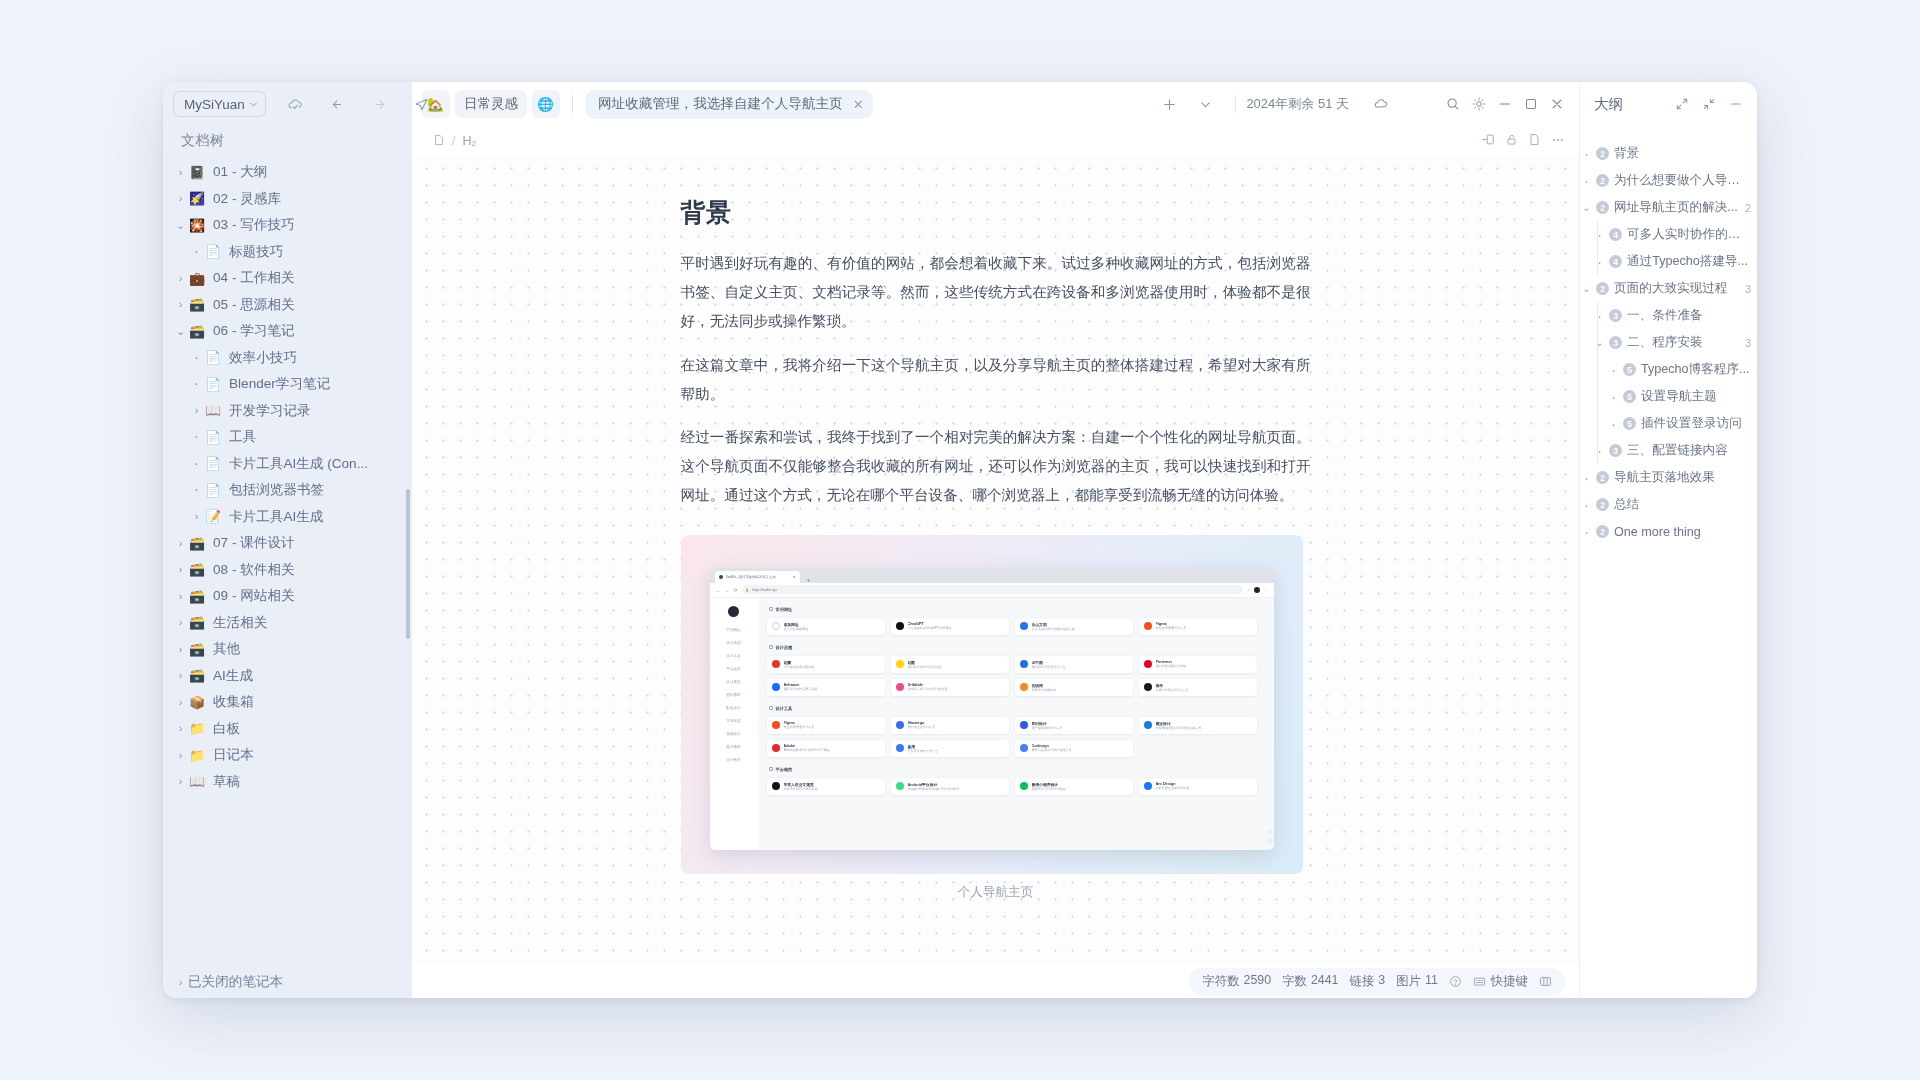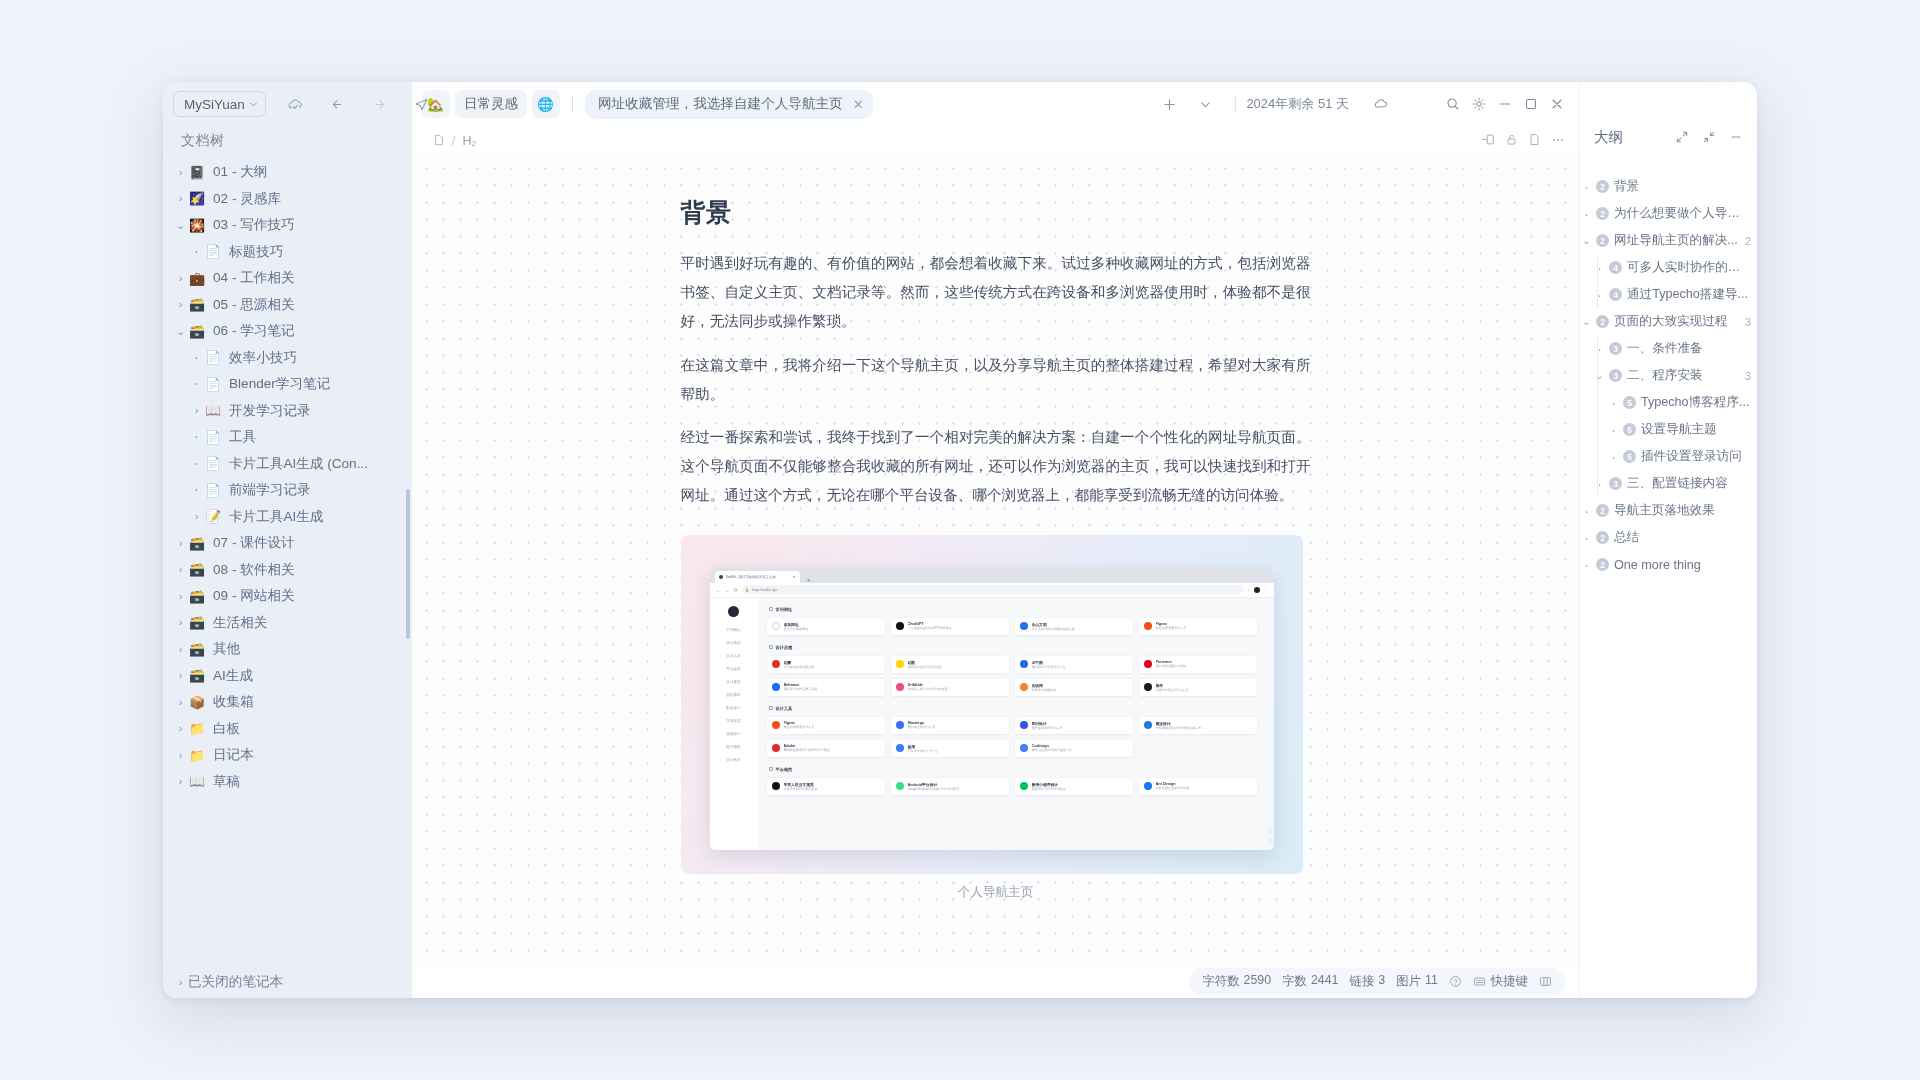--- a/index.html
+++ b/index.html
@@ -226,21 +226,21 @@
   #status-pill .sb-ico { color: #95a0b2; display: flex; align-items: center; }
 
   
   #outline {
     width: 178px; flex: 0 0 178px;
     background: #fff; border-left: 1px solid #eef1f6;
     display: flex; flex-direction: column;
   }
   #outline-head {
     height: 44px; display: flex; align-items: center;
-    padding: 0 9px 0 14px; gap: 3px; flex: 0 0 44px; margin-top: 33px;
+    padding: 0 9px 0 14px; gap: 3px; flex: 0 0 44px;
   }
   #outline-title { font-size: 14.5px; color: #5f6b80; flex: 1; }
   #outline-list { flex: 1; padding-top: 14px; overflow: hidden; }
   .ol-row {
     display: flex; align-items: center; min-height: 27px;
     font-size: 12.6px; color: #6a7competitor; cursor: pointer;
     padding-right: 6px; white-space: nowrap;
   }
   .ol-row { color: #6a7588; }
   .ol-tw {
@@ -362,21 +362,21 @@
             <span class="tree-label">工具</span>
           </div>
           <div class="tree-row" style="padding-left: 26px;">
             <span class="tw dot">·</span>
             <span class="tree-emoji">📄</span>
             <span class="tree-label">卡片工具AI生成 (Con...</span>
           </div>
           <div class="tree-row" style="padding-left: 26px;">
             <span class="tw dot">·</span>
             <span class="tree-emoji">📄</span>
-            <span class="tree-label">前端学习记录</span>
+            <span class="tree-label">包括浏览器书签</span>
           </div>
           <div class="tree-row" style="padding-left: 26px;">
             <span class="tw">›</span>
             <span class="tree-emoji">📝</span>
             <span class="tree-label">卡片工具AI生成</span>
           </div>
           <div class="tree-row" style="padding-left: 10px;">
             <span class="tw">›</span>
             <span class="tree-emoji">🗃️</span>
             <span class="tree-label">07 - 课件设计</span>

